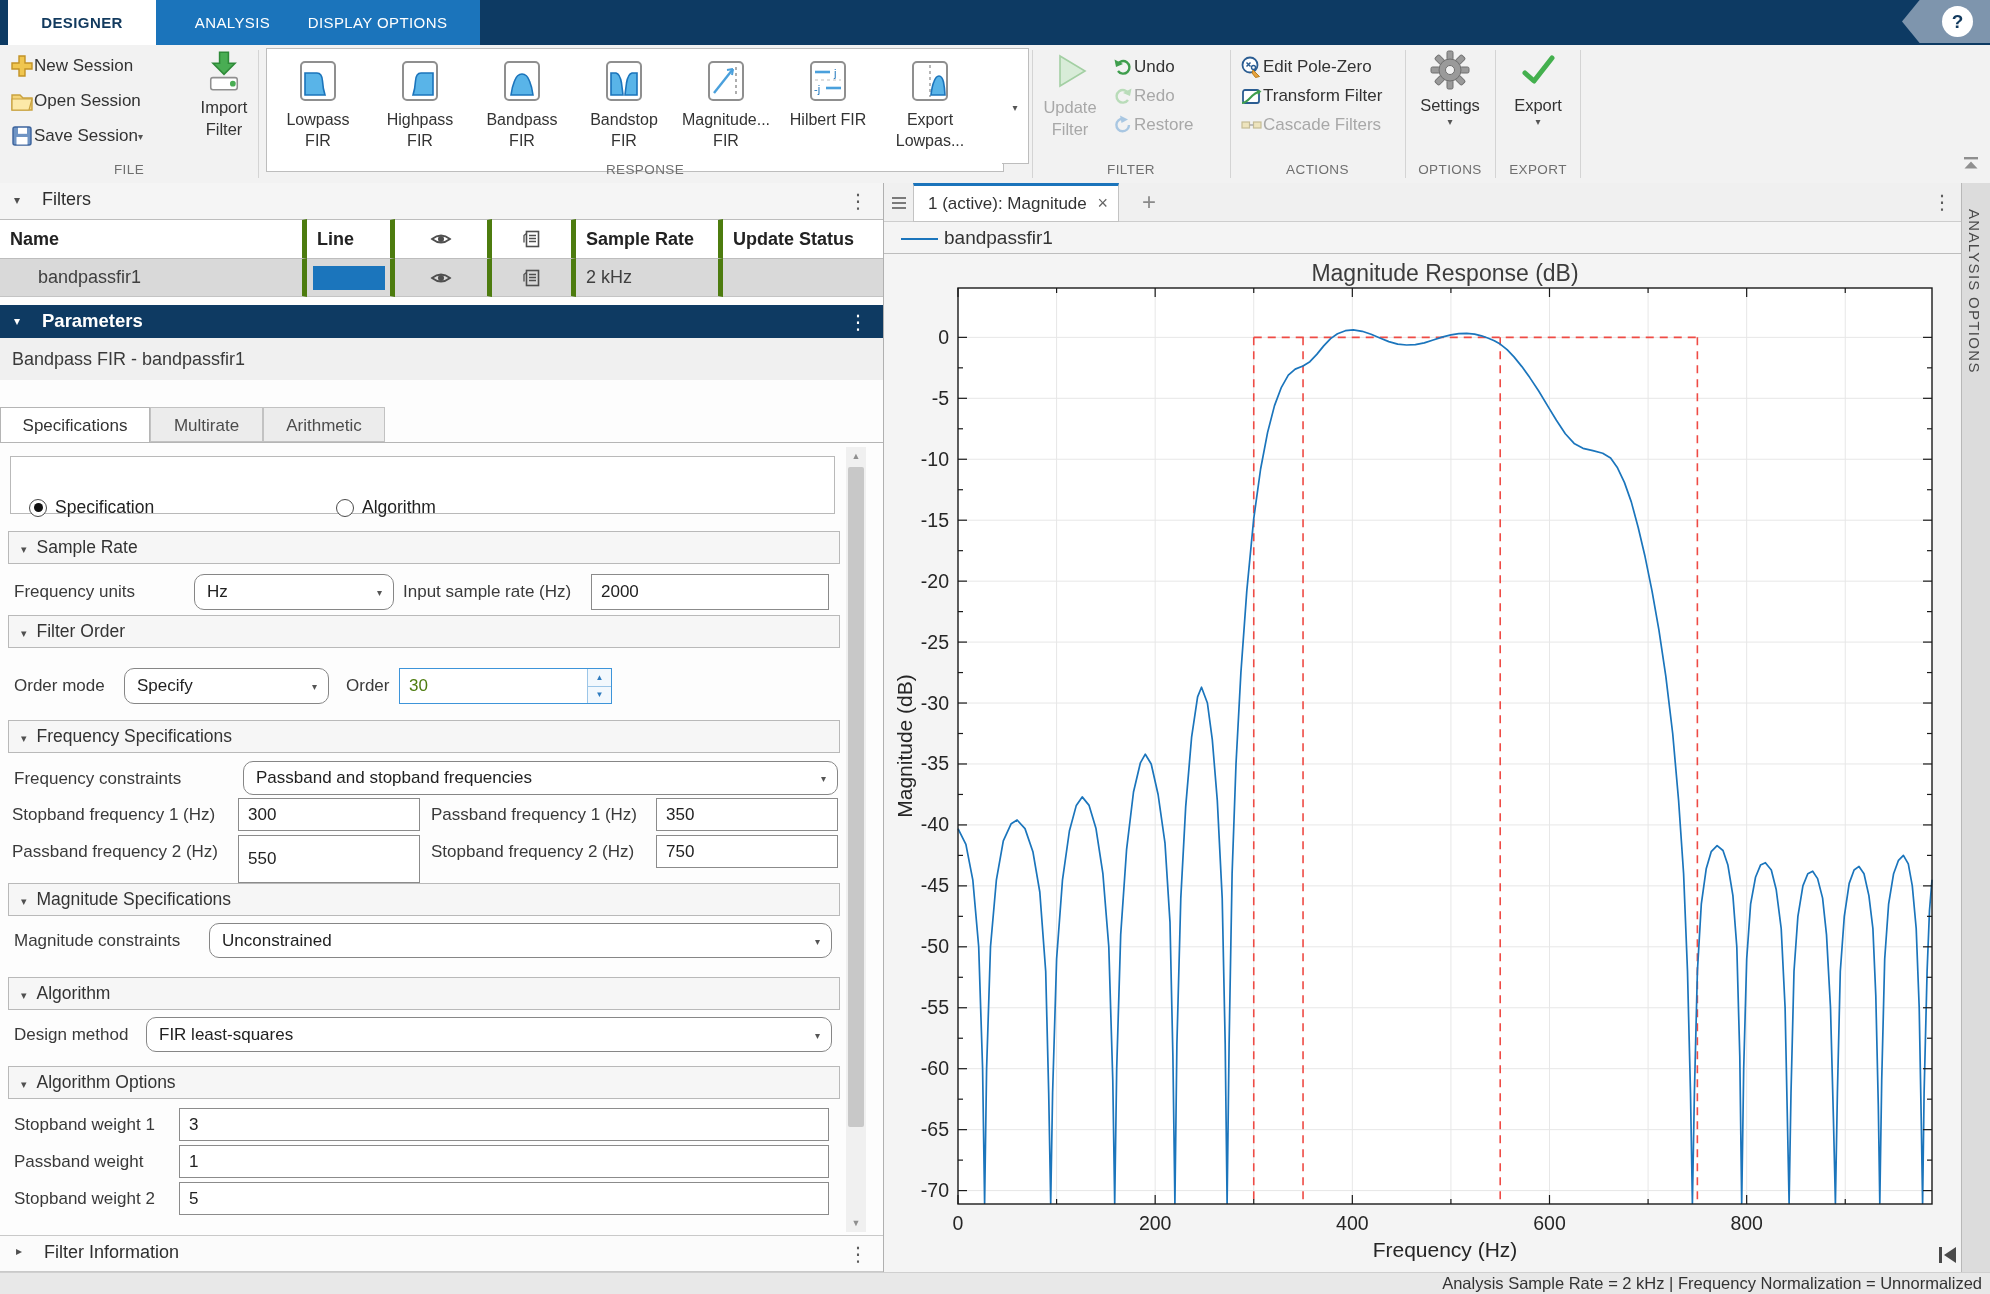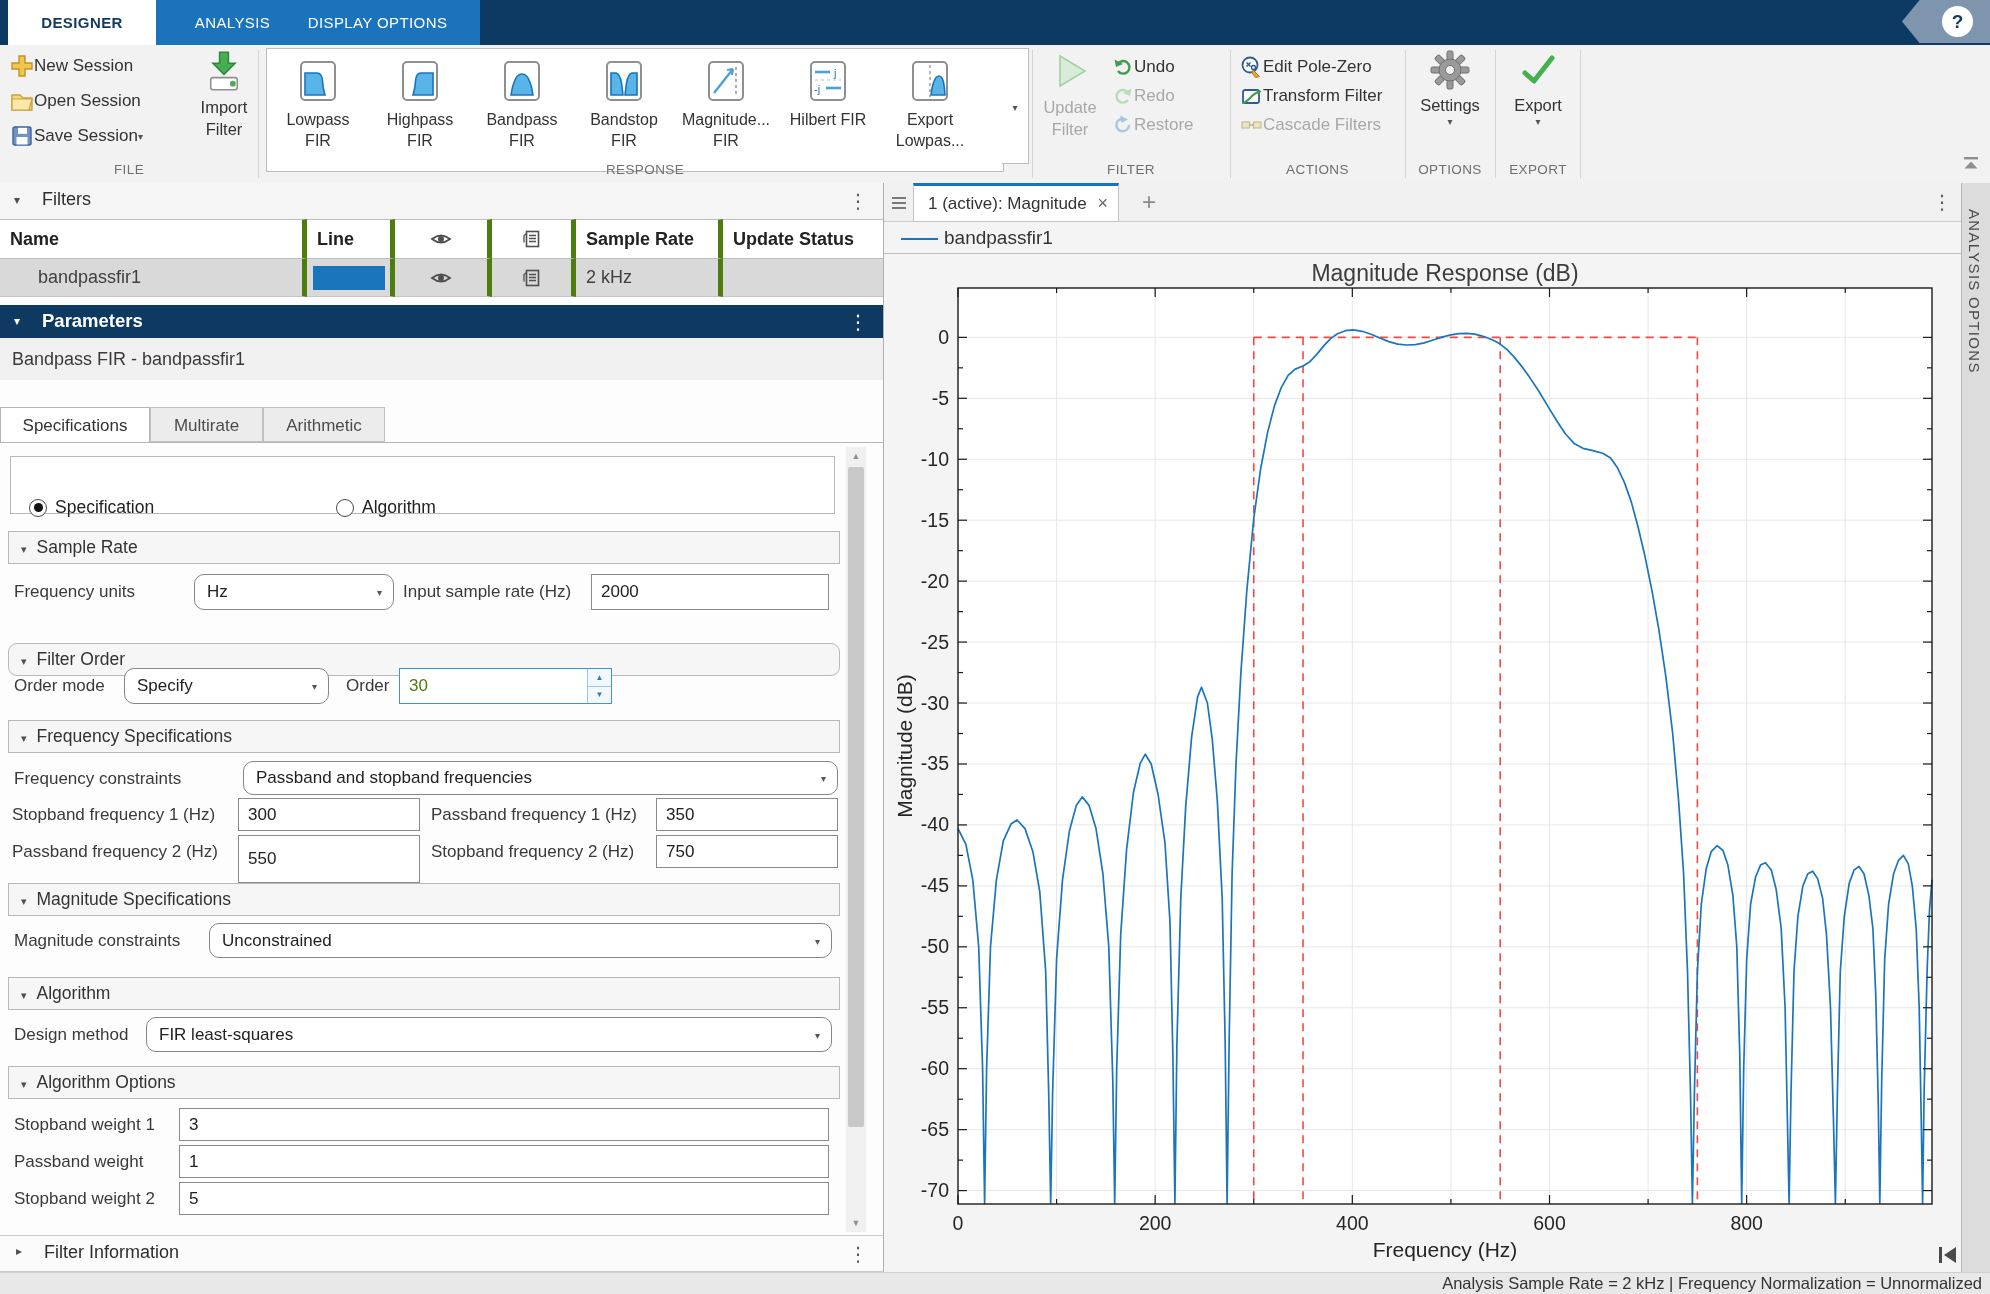--- a/index.html
+++ b/index.html
@@ -473,21 +473,21 @@
     <div class="flabel" style="left:14px;top:139px;">Frequency units</div>
     <div class="dd" style="left:194px;top:131px;width:200px;height:36px;">
       <span>Hz</span>
       <span class="dd-glyph">▾</span>
     </div>
     <div class="flabel" style="left:403px;top:139px;">Input sample rate (Hz)</div>
     <div class="tinput" style="left:591px;top:131px;width:238px;height:36px;">
         <span>2000</span>
       </div>
 
-    <div class="secbar" style="top:200px;border-radius:9px;">
+    <div class="secbar" style="top:172px;">
       <span class="tri">▾</span><span class="sl">Filter Order</span>
     </div>
     <div class="flabel" style="left:14px;top:233px;">Order mode</div>
     <div class="dd" style="left:124px;top:225px;width:205px;height:36px;">
       <span>Specify</span>
       <span class="dd-glyph">▾</span>
     </div>
     <div class="flabel" style="left:346px;top:233px;">Order</div>
     <div class="spinbox" style="left:399px;top:225px;width:213px;height:36px;">
       <div class="val">30</div>

